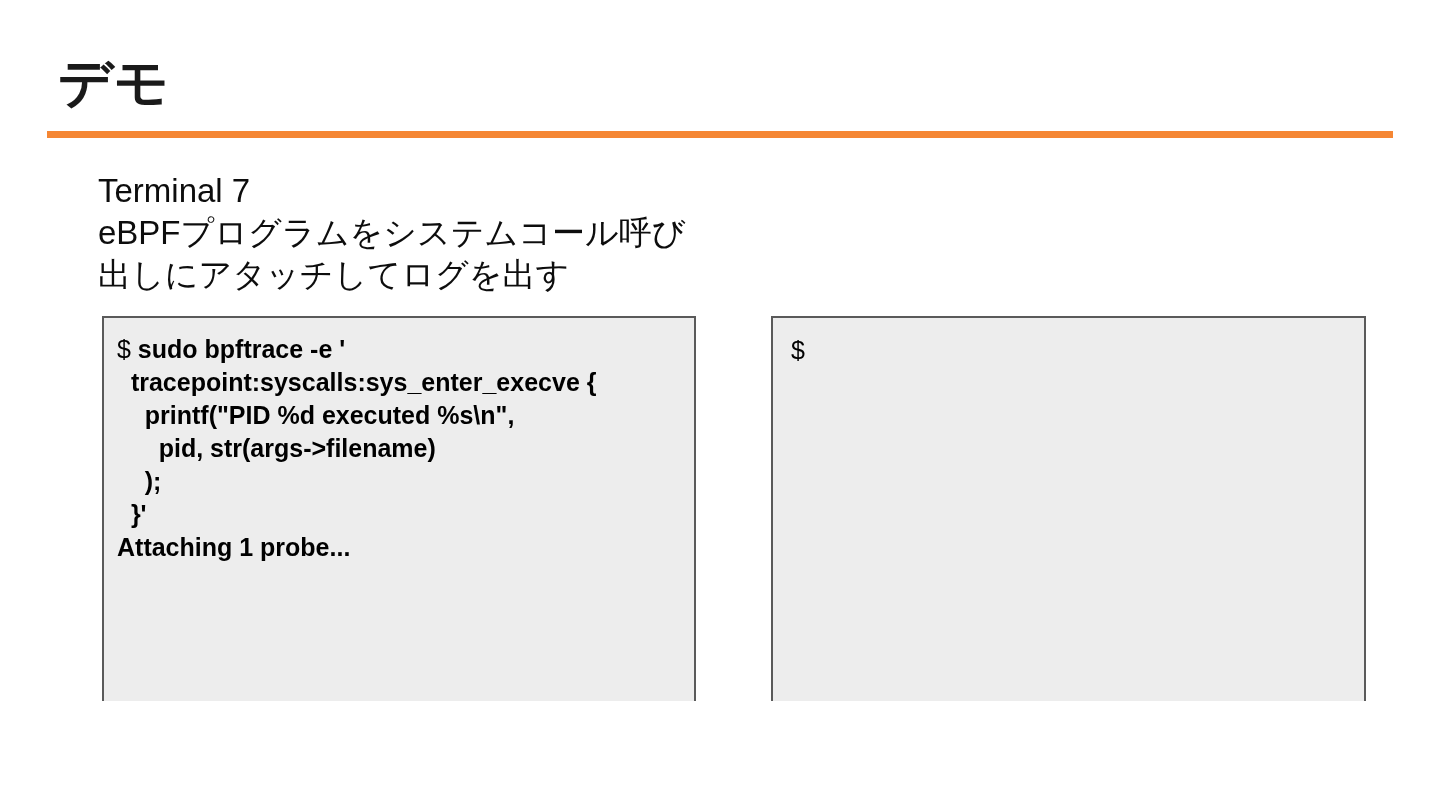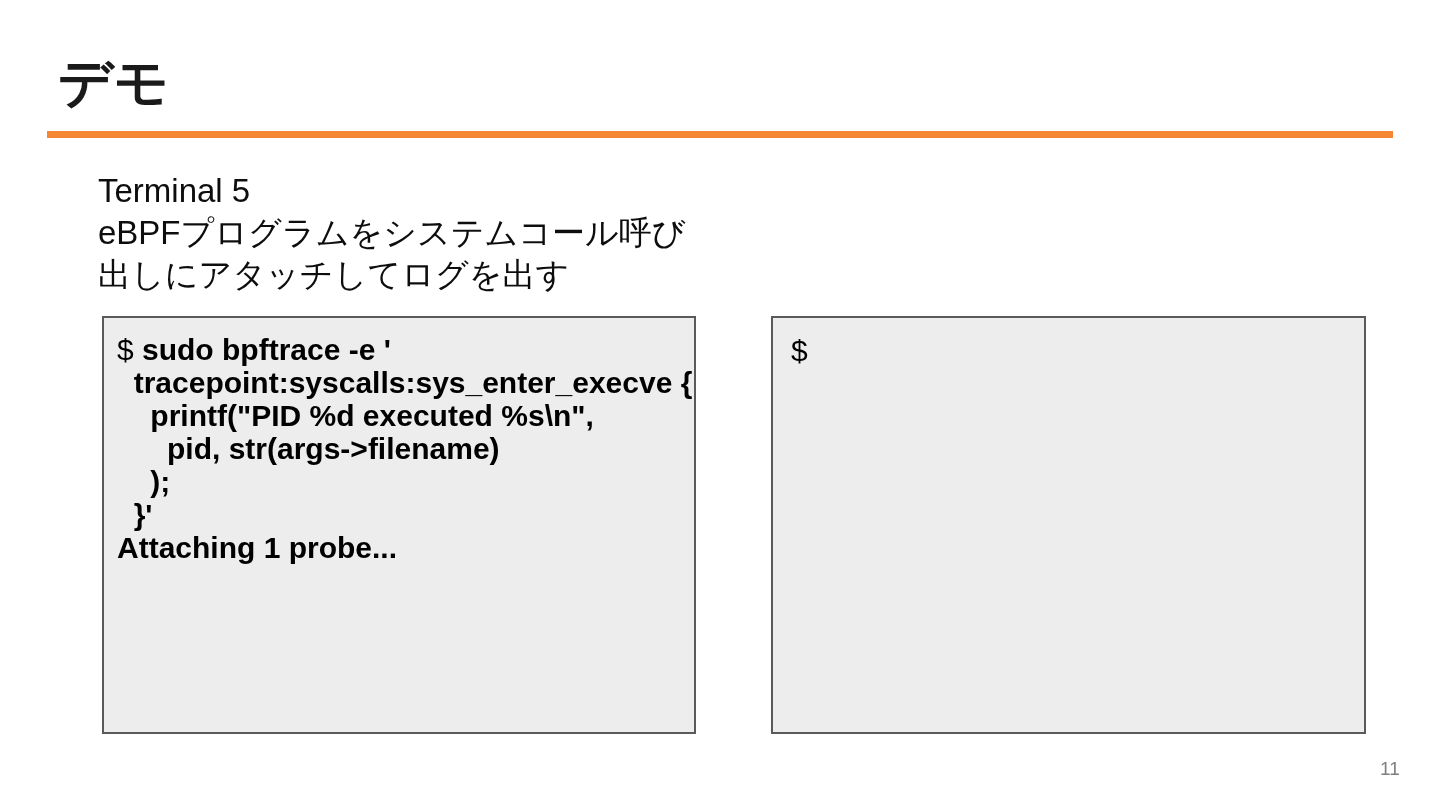--- a/index.html
+++ b/index.html
@@ -7,21 +7,21 @@
     padding: 0;
     background: #ffffff;
   }
   body {
     font-family: "Liberation Sans", "DejaVu Sans", sans-serif;
     -webkit-font-smoothing: antialiased;
   }
   #slide {
     position: relative;
     width: 1440px;
-    height: 810px;
+    height: 701px;
     background: #ffffff;
     overflow: hidden;
   }
 
   
   #slide-title {
     position: absolute;
     left: 58px;
     top: 50px;
     font-size: 54px;
@@ -81,21 +81,21 @@
     width: 595px;
     height: 418px;
   }
   .terminal-code {
     position: absolute;
     left: 13px;
     top: 15px;
     right: 6px;
     margin: 0;
     font-family: "Liberation Sans", "DejaVu Sans", sans-serif;
-    font-size: 30px;
+    font-size: 25px;
     line-height: 33px;
     font-weight: bold;
     color: #000000;
     white-space: pre;
     tab-size: 2;
   }
   .terminal-code .prompt {
     font-weight: normal;
   }
   #terminal-code-2 {
@@ -118,21 +118,21 @@
 </style>
 </head>
 <body>
 
 <div id="slide">
 
   <div id="slide-title">デモ</div>
 
   <div id="title-rule"></div>
 
-  <div class="col-heading" id="heading-left">Terminal 5
+  <div class="col-heading" id="heading-left">Terminal 7
 eBPFプログラムをシステムコール呼び
 出しにアタッチしてログを出す</div>
 
 
   <div class="terminal-box" id="terminal-box-1">
     <pre class="terminal-code" id="terminal-code-1"><span class="prompt">$</span><span> sudo bpftrace -e '
   tracepoint:syscalls:sys_enter_execve {
     printf("PID %d executed %s\n",
       pid, str(args-&gt;filename)
     );

